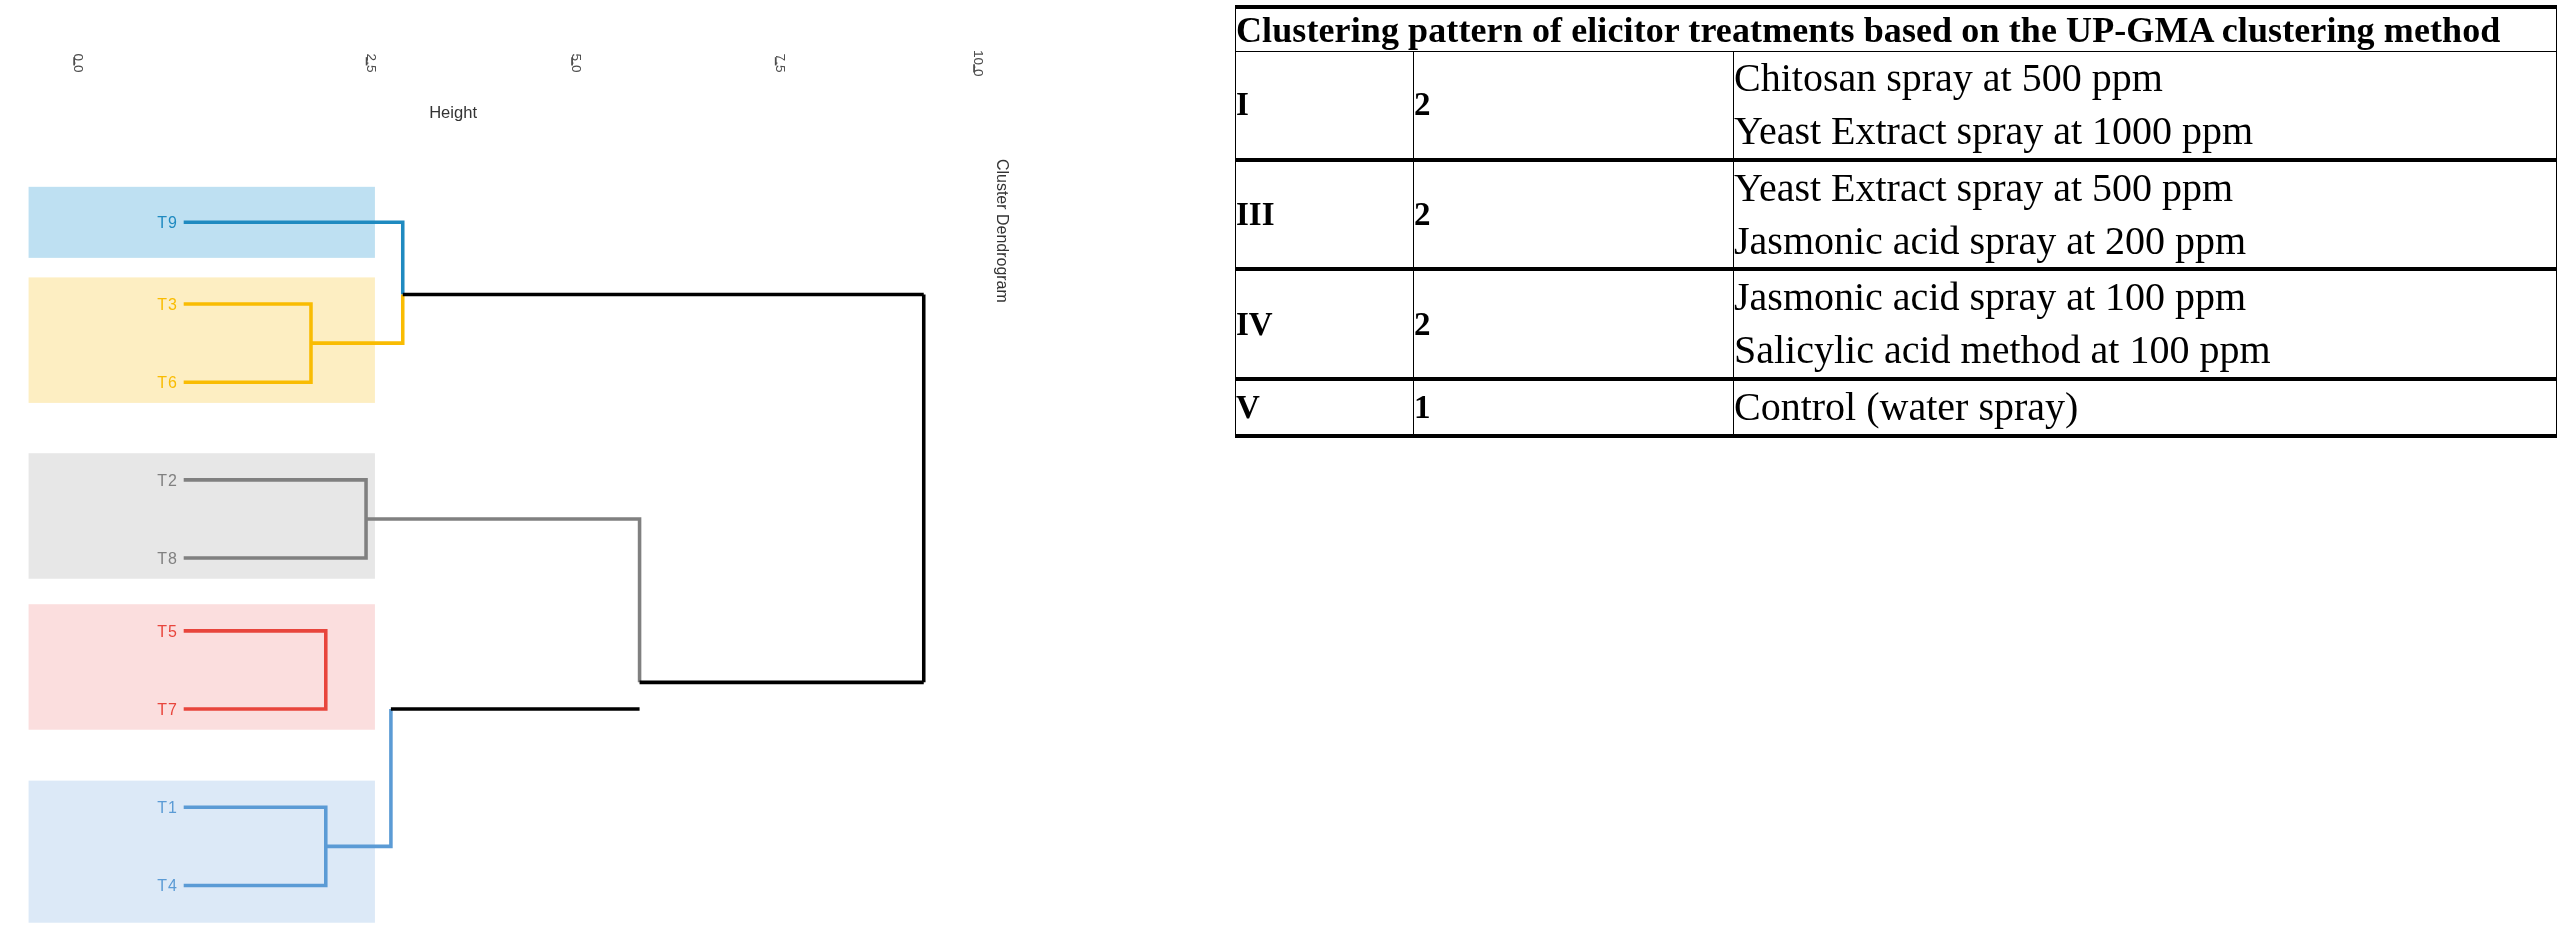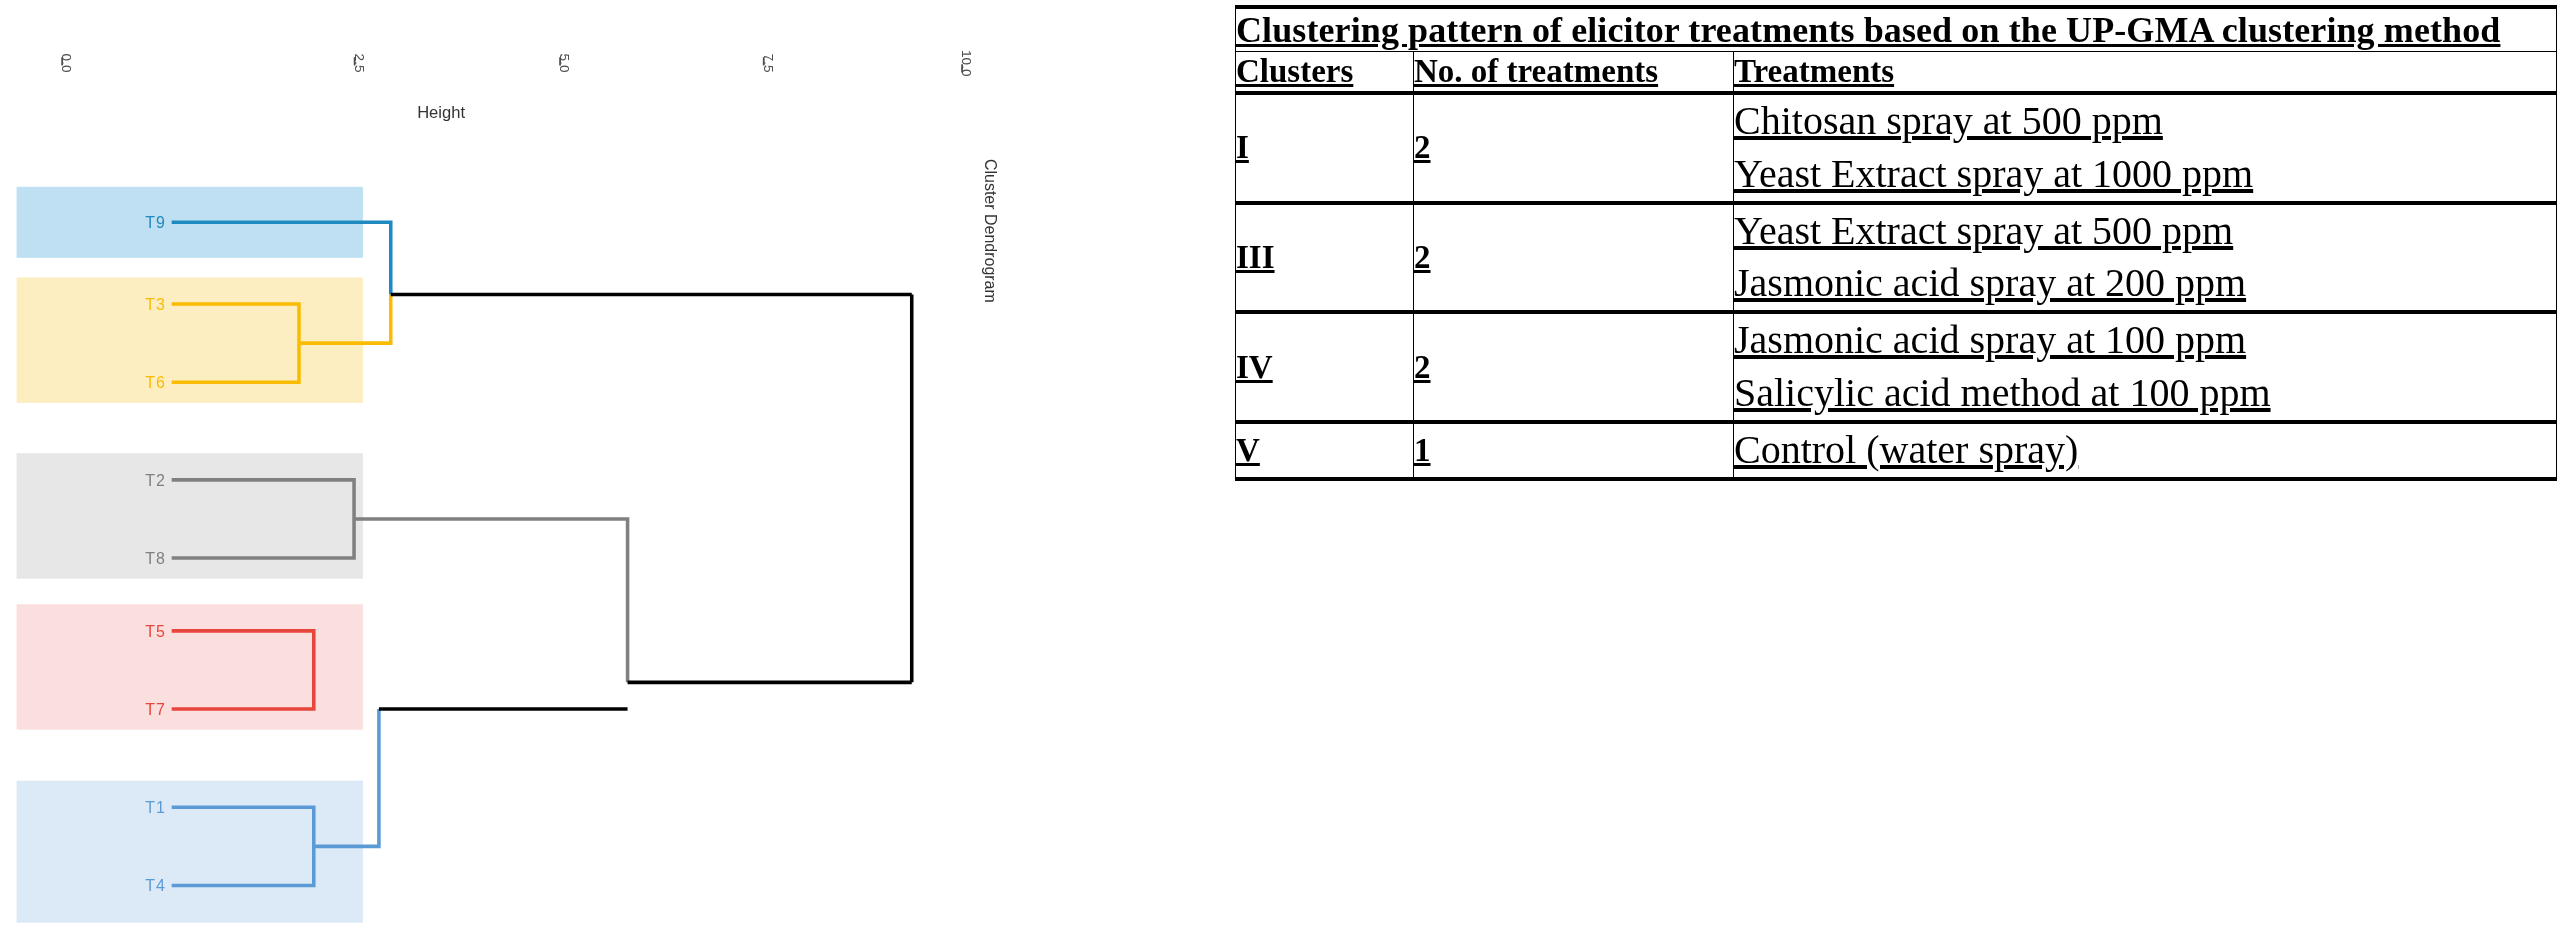--- a/index.html
+++ b/index.html
@@ -1,30 +1,30 @@
 <!DOCTYPE html>
 <html style="font-size:9.5px"><head>
 <meta charset="utf-8">
 <style>
   html,body{margin:0;padding:0;background:#ffffff;}
   body{width:2576px;height:942px;font-family:"Liberation Sans",sans-serif;position:relative;overflow:hidden;}
 
   
-  #dendrogram-panel{position:absolute;left:0;top:0;width:1042px;height:815px;}
+  #dendrogram-panel{position:absolute;left:12px;top:0;width:1042px;height:815px;}
   #dendro-svg{position:absolute;left:0;top:0;}
 
   .axis-tick-label{font-family:"Liberation Sans",sans-serif;font-size:23px;fill:#4d4d4d;}
   .axis-title{font-family:"Liberation Sans",sans-serif;font-size:28px;fill:#333333;}
   .plot-title{font-family:"Liberation Sans",sans-serif;font-size:27px;fill:#333333;}
   .leaf-label{font-family:"Liberation Sans",sans-serif;font-size:27px;letter-spacing:1.5px;}
 
   
   #table-panel{position:absolute;left:1235px;top:4.7px;width:1321px;}
   table.cluster-table{border-collapse:collapse;width:1321px;
-     font-family:"Liberation Serif",serif;table-layout:fixed;text-decoration:underline;}
+     font-family:"Liberation Serif",serif;table-layout:fixed;}
   table.cluster-table td{border:1.2px solid #000;vertical-align:middle;padding:0;}
 
   
   .t-title-cell{border-top:4.1px solid #000 !important;font-weight:bold;font-size:36px;
       line-height:1.18;padding:9.5px 12px 12px 12px;letter-spacing:0.1px;}
   .t-head-cell{font-weight:bold;font-size:33px;line-height:1.18;padding:8.3px 10.7px;}
   .t-head-cell.thick-bot{border-bottom:4.1px solid #000 !important;}
   .t-roman{font-weight:bold;font-size:33px;padding:8.3px 12px;}
   .t-num{font-weight:bold;font-size:33px;padding:8.3px 13px;}
   .t-treat{font-size:40px;line-height:1.32;padding:6px 12px 8.3px 13px;}
@@ -119,25 +119,20 @@
     <colgroup>
       <col class="col-clusters">
         <col class="col-no">
         <col class="col-treat">
     </colgroup>
     <tbody>
       <tr>
         <td class="t-title-cell" colspan="3">Clustering pattern of elicitor treatments based on the UP-GMA clustering method</td>
       </tr>
 
-      <tr>
-        <td class="t-head-cell thick-bot">Clusters</td>
-        <td class="t-head-cell thick-bot">No. of treatments</td>
-        <td class="t-head-cell thick-bot">Treatments</td>
-      </tr>
 
       <tr class="thick-bot-row">
         <td class="t-roman">I</td>
         <td class="t-num">2</td>
         <td class="t-treat">
           <span class="treat-line">Chitosan spray at 500 ppm</span>
           <span class="treat-line">Yeast Extract spray at 1000 ppm</span>
         </td>
       </tr>
 

